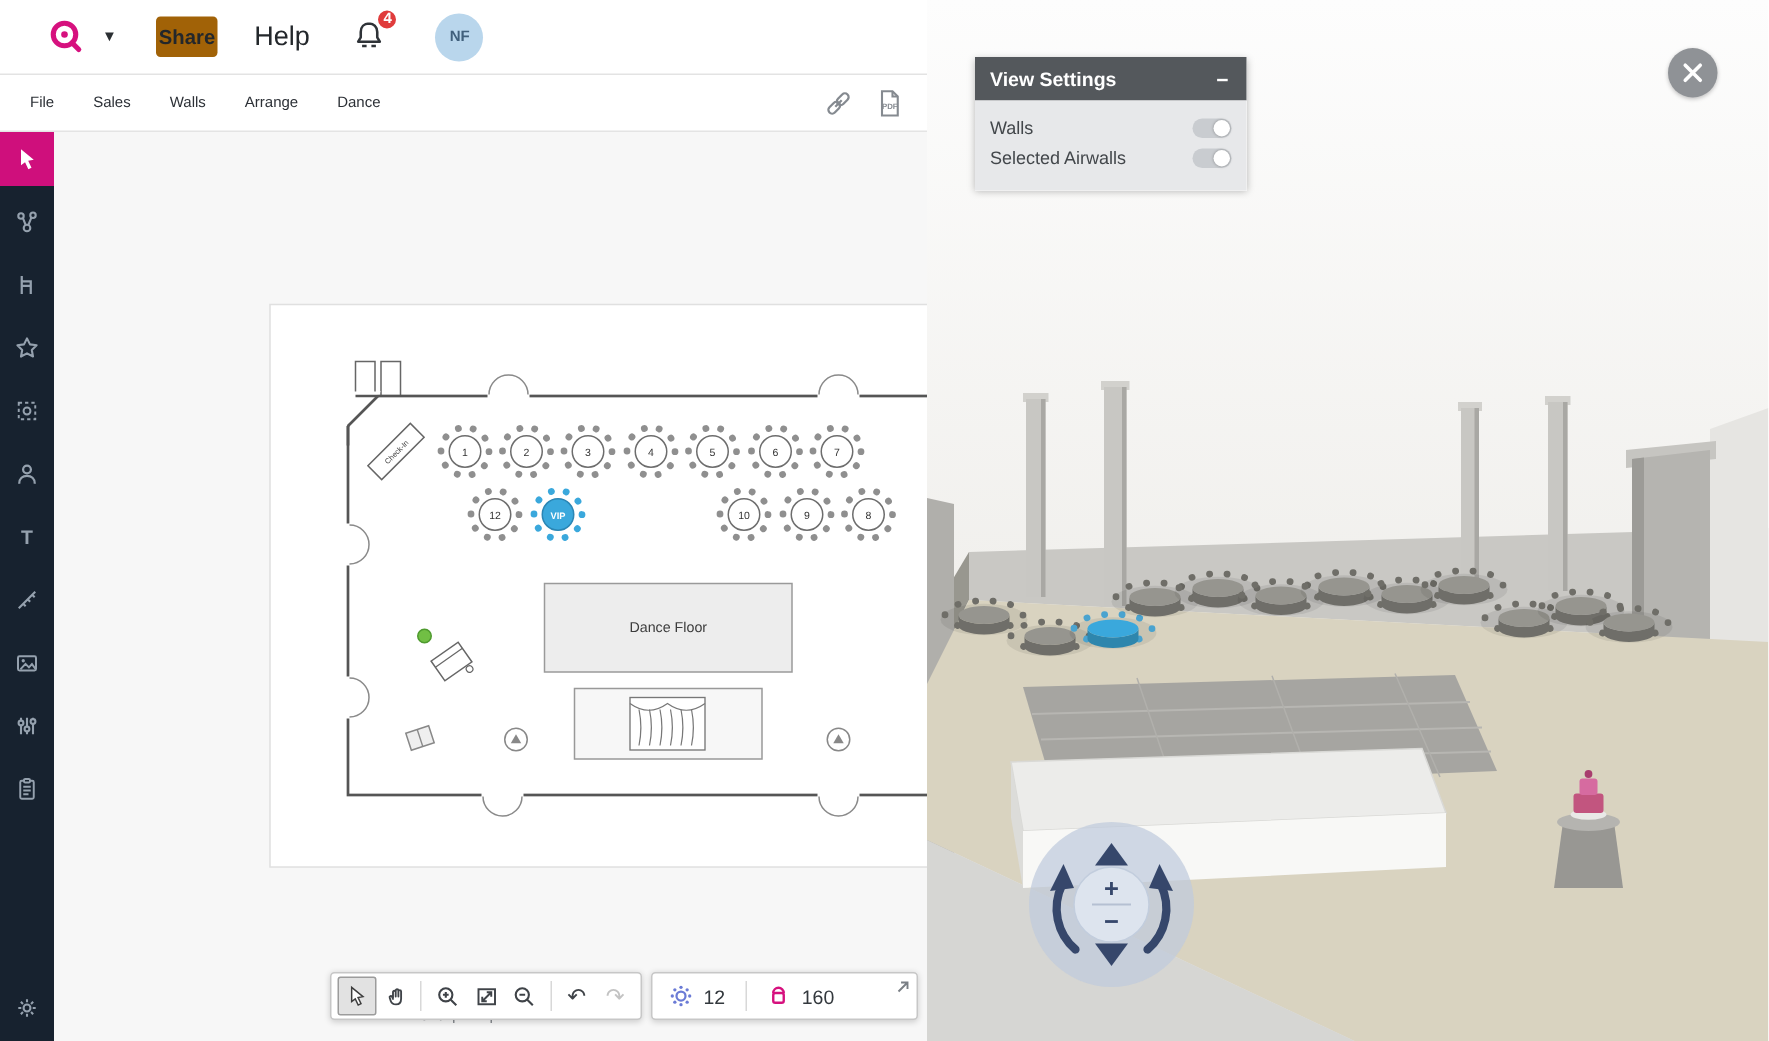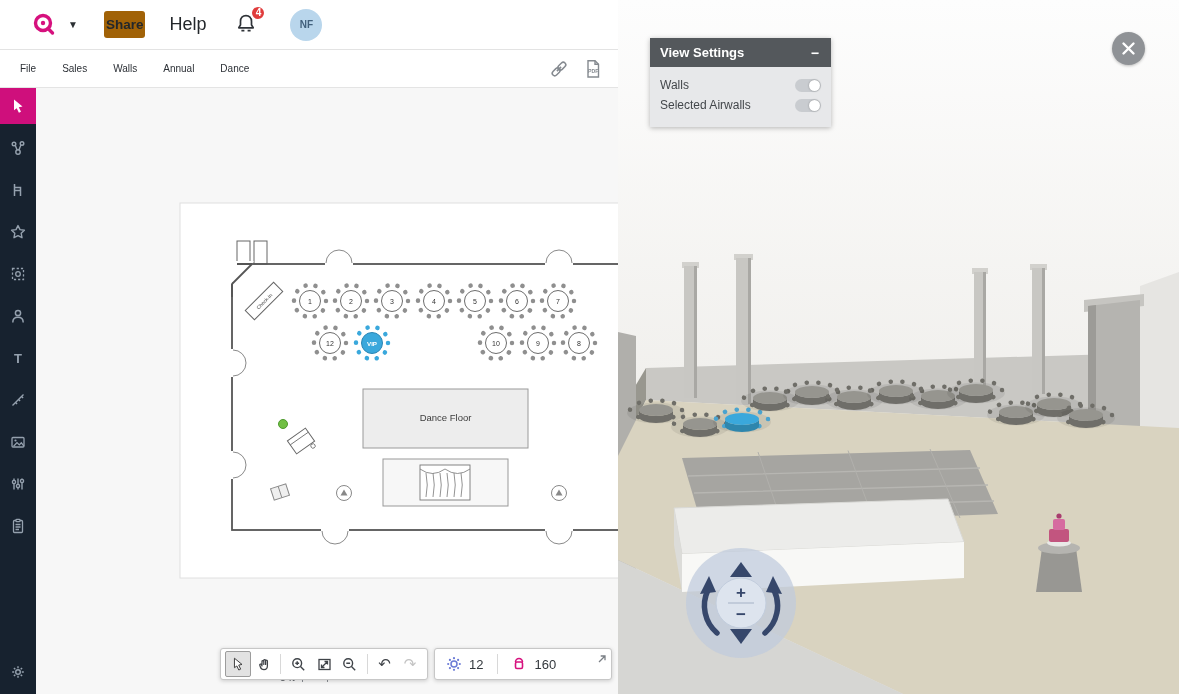--- a/index.html
+++ b/index.html
@@ -281,21 +281,21 @@
         </svg>
         <span class="badge">4</span>
       </span>
       <span class="avatar">NF</span>
     </div>
 
     <div class="menubar">
       <span class="menu-item">File</span>
       <span class="menu-item">Sales</span>
       <span class="menu-item">Walls</span>
-      <span class="menu-item">Annual</span>
+      <span class="menu-item">Arrange</span>
       <span class="menu-item">Dance</span>
       <span class="menubar-spacer"></span>
       <svg class="mb-icon" viewBox="0 0 22 22">
         <g transform="rotate(-45 11 11)" stroke="#858a90" stroke-width="1.5" fill="none">
           <rect x="2.5" y="8.5" width="9" height="5" rx="2.5"></rect>
           <rect x="10.5" y="8.5" width="9" height="5" rx="2.5"></rect>
           <path d="M8 11 h6"></path>
         </g>
       </svg>
       <svg class="mb-icon" viewBox="0 0 22 22">

